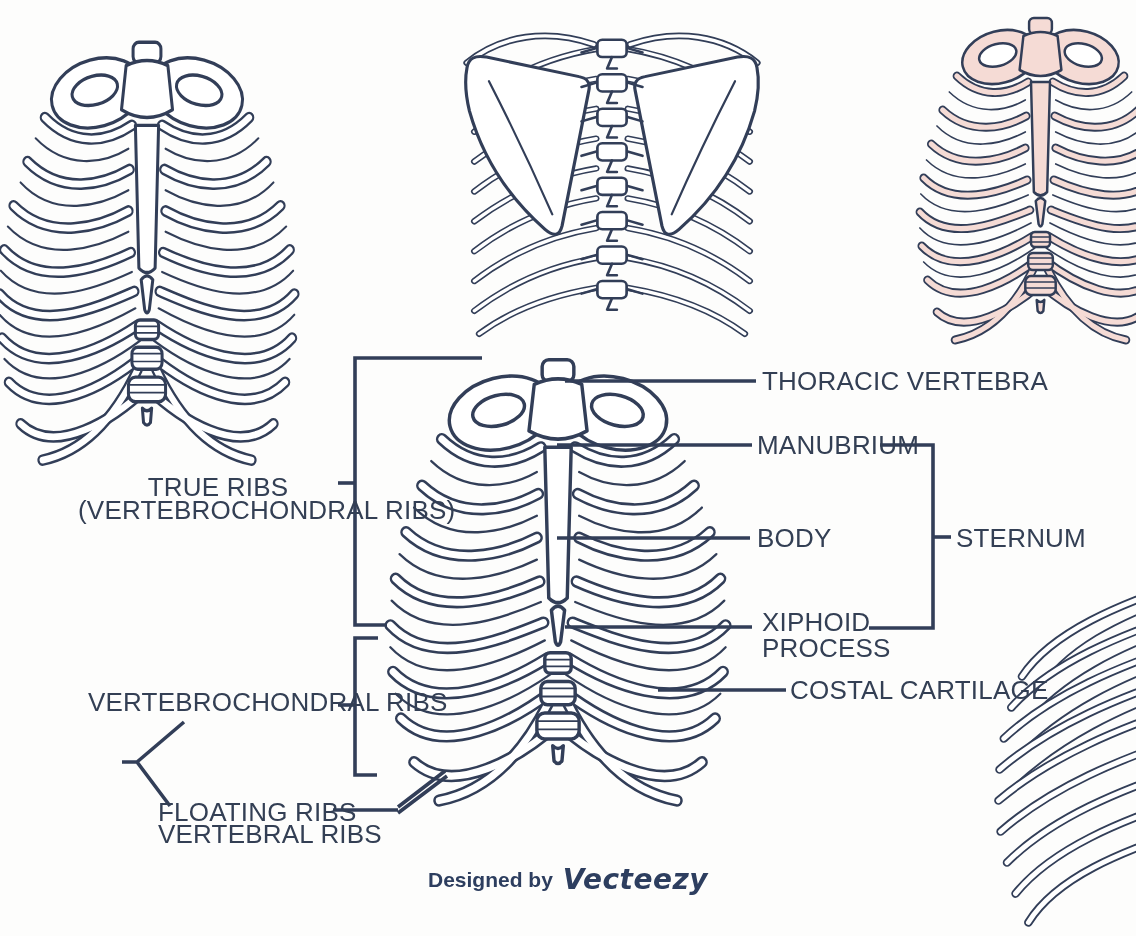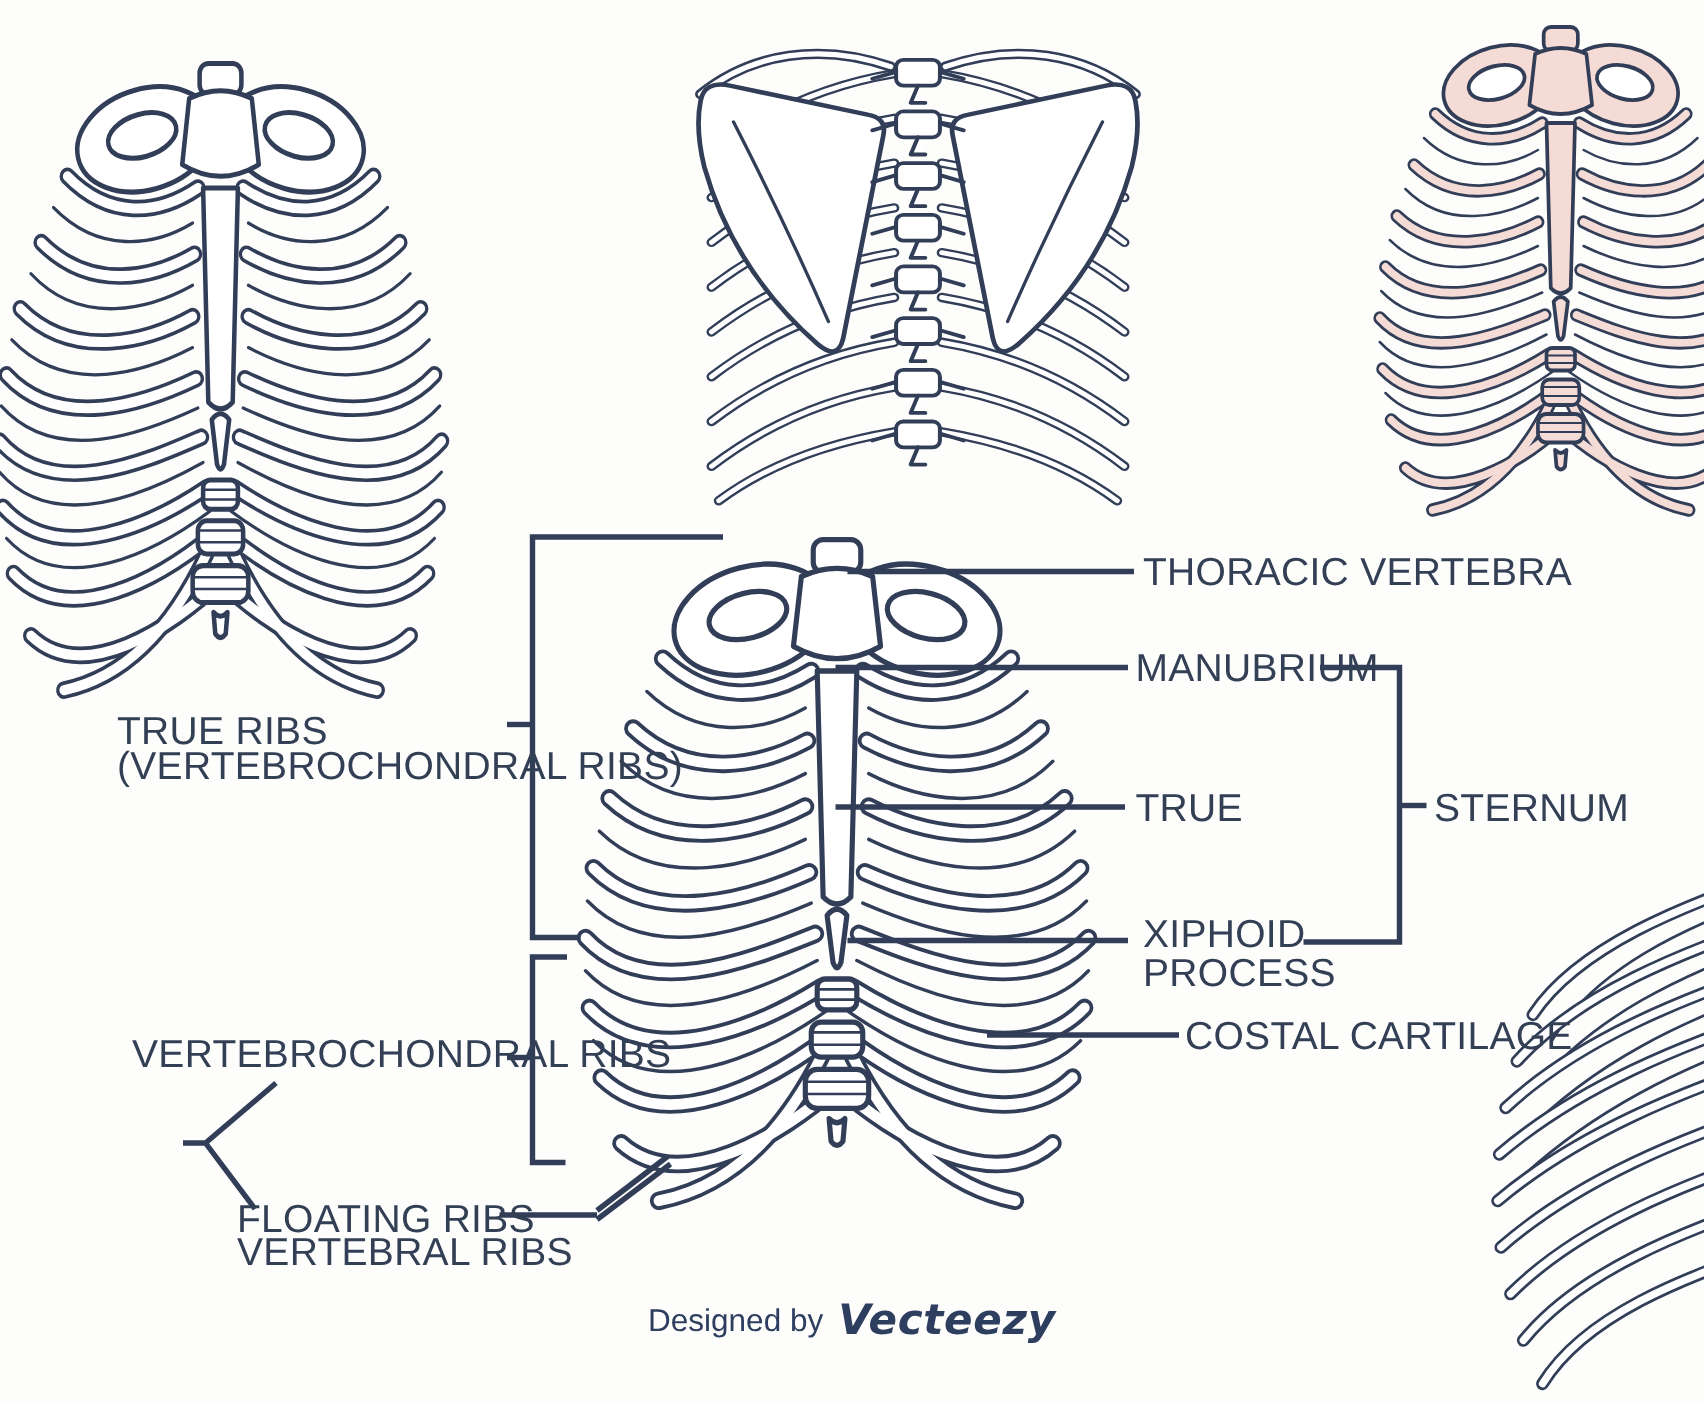--- a/index.html
+++ b/index.html
@@ -31,26 +31,26 @@
     position:absolute;font-size:26px;line-height:22px;color:var(--text);
     letter-spacing:.2px;white-space:nowrap;
   }
   .label span{display:block;}
   #lbl-thoracic{left:762px;top:370px;}
   #lbl-manubrium{left:757px;top:434px;}
   #lbl-body{left:757px;top:527px;}
   #lbl-sternum{left:956px;top:527px;}
   #lbl-xiphoid{left:762px;top:609px;line-height:26px;}
   #lbl-costal{left:790px;top:679px;}
-  #lbl-true{left:78px;top:476px;width:280px;line-height:23px;}
+  #lbl-true{left:78px;top:476px;width:280px;text-align:center;line-height:23px;}
   #lbl-vertebrochondral{left:67px;top:691px;margin-left:21px;}
   #lbl-floating{left:158px;top:801px;width:192px;text-align:right;line-height:22px;}
 
   .credit{position:absolute;left:0;top:863px;width:1136px;text-align:center;color:var(--credit);}
-  .credit .prefix{font-weight:normal;font-size:21px;margin-right:10px;vertical-align:2px;}
+  .credit .prefix{font-weight:bold;font-size:21px;margin-right:10px;vertical-align:2px;}
   .credit .brand{font-family:"DejaVu Sans",sans-serif;font-weight:bold;font-style:italic;font-size:28px;letter-spacing:.5px;}
 </style>
 </head>
 <body>
 
 <div id="page">
 
   <div id="fig-front-left" class="figure">
       <svg viewBox="0 0 300 420" preserveAspectRatio="none" xmlns="http://www.w3.org/2000/svg">
  <g fill="none" stroke="#323e58" stroke-linecap="round" stroke-linejoin="round">
@@ -454,21 +454,21 @@
       <path d="M338,483 H355"></path>
       <path d="M378,638 H355 V775 H377"></path>
       <path d="M338,705 H355"></path>
       <path d="M122,762 H137 M137,762 L184,722 M137,762 L170,806"></path>
       <path d="M333,810 H398 M398,807 L445,771 M398,813 L447,776"></path>
     </g>
   </svg>
 
   <div class="label" id="lbl-thoracic">THORACIC VERTEBRA</div>
   <div class="label" id="lbl-manubrium">MANUBRIUM</div>
-  <div class="label" id="lbl-body">TRUE</div>
+  <div class="label" id="lbl-body">BODY</div>
   <div class="label" id="lbl-sternum">STERNUM</div>
   <div class="label" id="lbl-xiphoid">
     <span>XIPHOID</span>
     <span>PROCESS</span>
   </div>
   <div class="label" id="lbl-costal">COSTAL CARTILAGE</div>
   <div class="label" id="lbl-true">
     <span>TRUE RIBS</span>
     <span>(VERTEBROCHONDRAL RIBS)</span>
   </div>

